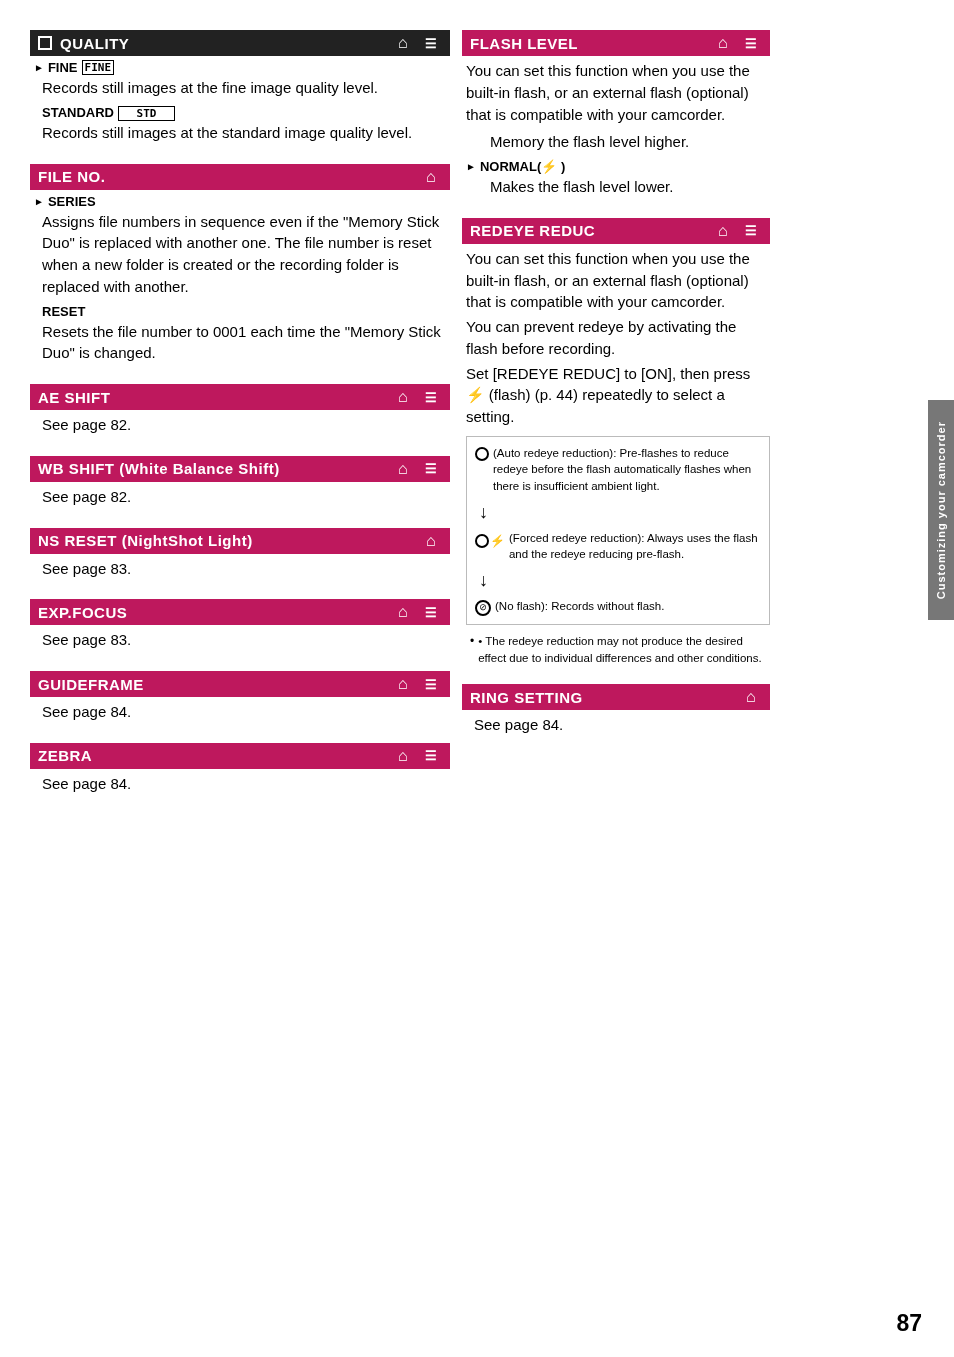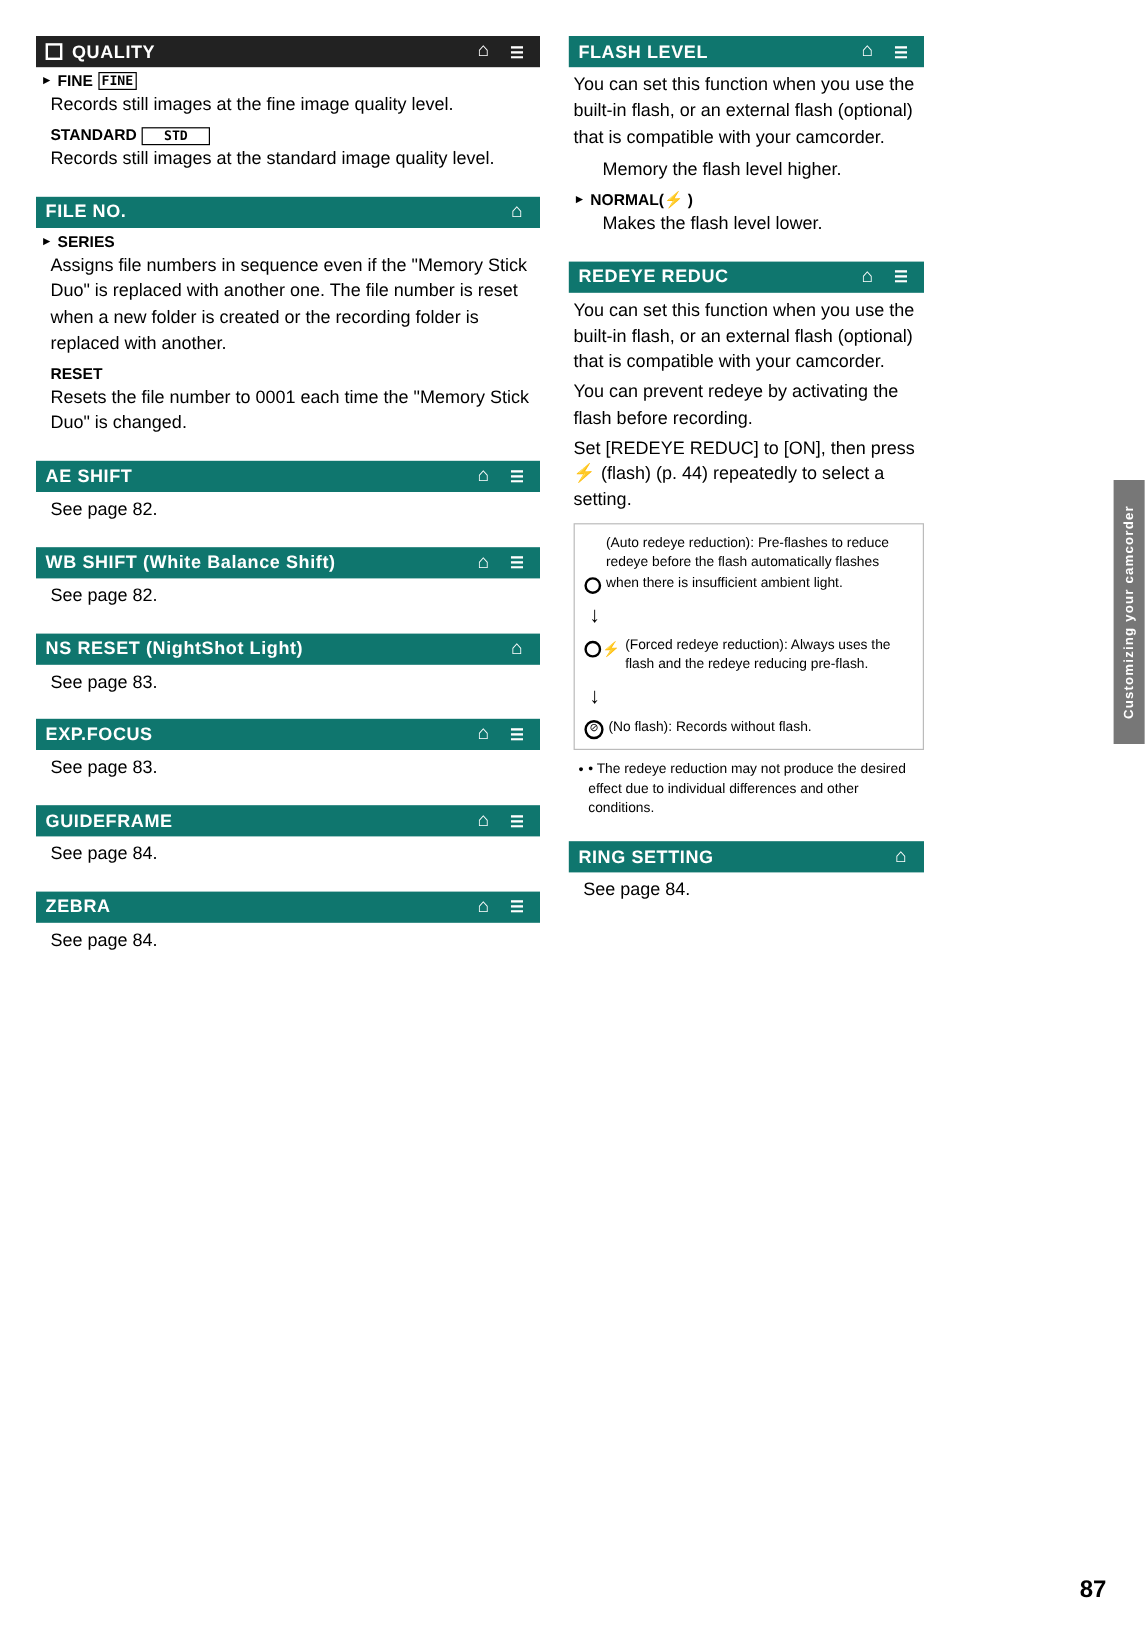--- a/index.html
+++ b/index.html
@@ -10,40 +10,40 @@
       color: #000;
       width: 954px;
       min-height: 1357px;
       position: relative;
     }
     .page-container {
       display: flex;
       width: 790px;
       min-height: 1357px;
       padding: 30px 20px 30px 30px;
-      gap: 24px;
+      gap: 12px;
     }
     .left-col {
       flex: 0 0 420px;
       display: flex;
       flex-direction: column;
       gap: 10px;
     }
     .right-col {
       flex: 1;
       display: flex;
       flex-direction: column;
       gap: 10px;
     }
     
     .section-header {
       display: flex;
       align-items: center;
       justify-content: space-between;
-      background: #0f766e;
+      background: #be185d;
       color: #fff;
       padding: 4px 8px;
       font-size: 15px;
       font-weight: bold;
       letter-spacing: 0.5px;
     }
     .section-header.dark {
       background: #222;
     }
     .section-header .header-icons {
@@ -302,21 +302,21 @@
           <span class="header-icon">⌂</span>
           <span class="header-icon" style="font-size:13px;">☰</span>
         </div>
       </div>
       <div class="section-content">
         <div class="item-desc" style="padding-left:0; margin-bottom:3px;">You can set this function when you use the built-in flash, or an external flash (optional) that is compatible with your camcorder.</div>
         <div class="item-desc" style="padding-left:0; margin-bottom:3px;">You can prevent redeye by activating the flash before recording.</div>
         <div class="item-desc" style="padding-left:0; margin-bottom:8px;">Set [REDEYE REDUC] to [ON], then press ⚡ (flash) (p. 44) repeatedly to select a setting.</div>
 
         <div class="bordered-section">
-          <div style="display:flex; align-items:flex-end; gap:4px; margin-bottom:4px;">
+          <div style="display:flex; align-items:flex-start; gap:4px; margin-bottom:4px;">
             <span style="display:inline-block; width:14px; height:14px; border:2px solid #000; border-radius:50%; flex-shrink:0; margin-top:2px;"></span>
             <span class="note-text">(Auto redeye reduction): Pre-flashes to reduce redeye before the flash automatically flashes when there is insufficient ambient light.</span>
           </div>
           <div style="font-size:18px; padding-left:4px; margin-bottom:4px;">↓</div>
           <div style="display:flex; align-items:flex-start; gap:4px; margin-bottom:4px;">
             <span style="display:inline-flex; align-items:center; gap:1px; flex-shrink:0; margin-top:2px;">
               <span style="display:inline-block; width:14px; height:14px; border:2px solid #000; border-radius:50%;"></span>
               <span style="font-size:12px; font-weight:bold;">⚡</span>
             </span>
             <span class="note-text">(Forced redeye reduction): Always uses the flash and the redeye reducing pre-flash.</span>
@@ -352,15 +352,15 @@
         <div class="item-desc">See page 84.</div>
       </div>
     </div>
 
   </div>
 
   <div style="position:absolute; right:0; top:400px; width:26px; height:220px; background:#777; display:flex; align-items:center; justify-content:center; overflow:hidden;">
     <span style="writing-mode:vertical-lr; transform:rotate(180deg); color:#fff; font-size:11px; font-weight:bold; letter-spacing:1px; white-space:nowrap;">Customizing your camcorder</span>
   </div>
 
-  <div style="position:absolute; bottom:20px; right:32px; font-size:20px; font-weight:bold;">87</div>
+  <div style="position:absolute; bottom:20px; right:32px; font-size:23px; font-weight:bold;">87</div>
 
 </div>
 
 </body></html>

